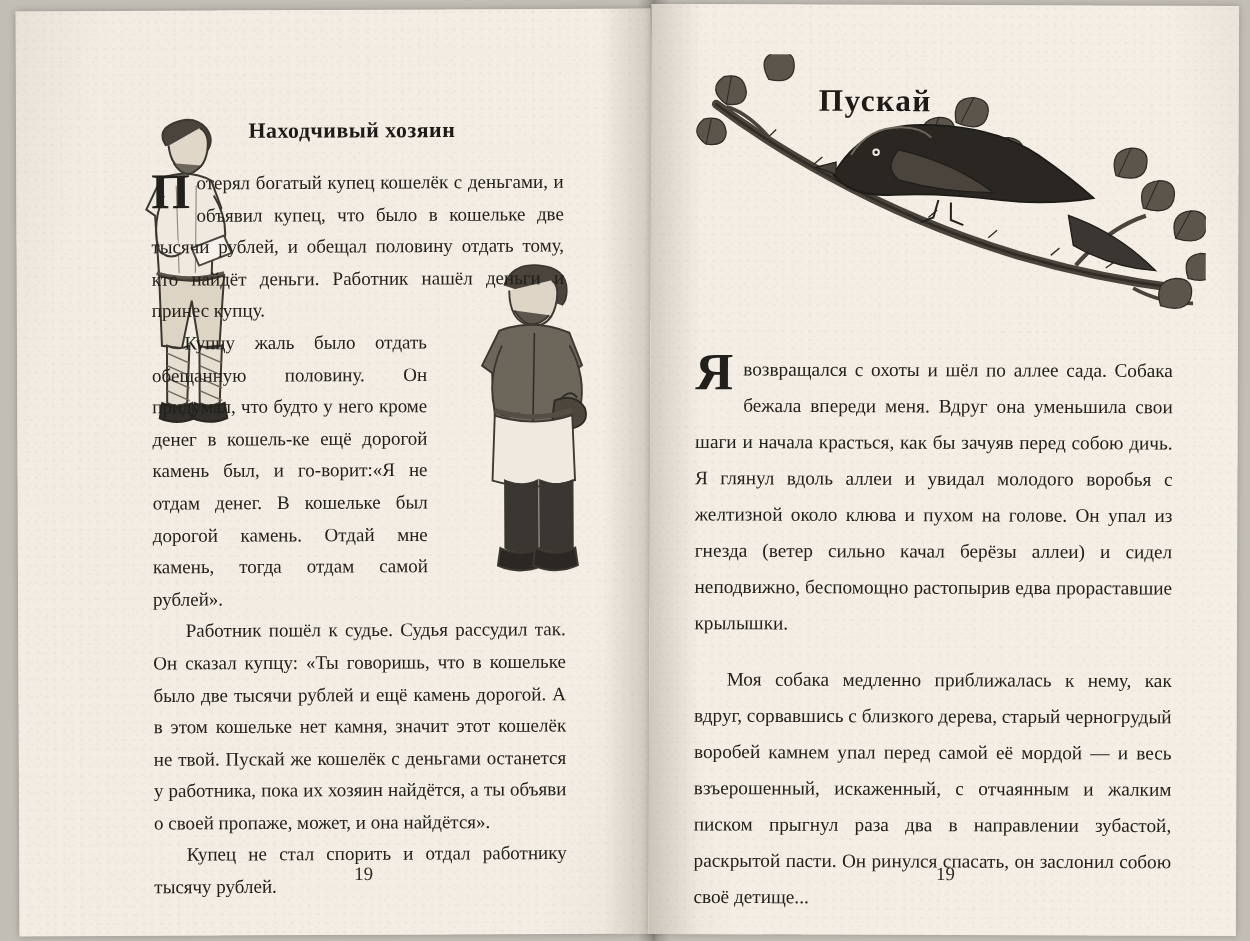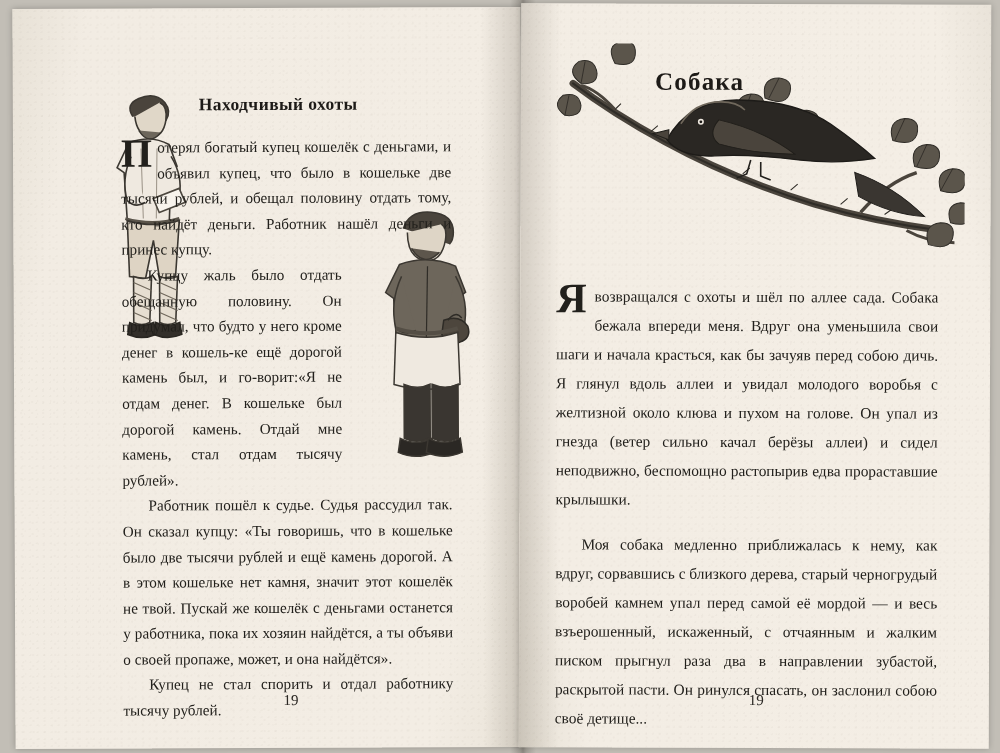--- a/index.html
+++ b/index.html
@@ -219,37 +219,37 @@
           <path d="M30 130 q32 10 62 0 l2 52 q-32 10 -66 0 z" fill="#efe9e0"></path>
 
           <path d="M38 182 q14 6 26 0 l0 54 q-14 6 -26 0 z" fill="#3a3631"></path>
           <path d="M66 182 q14 6 26 0 l0 54 q-14 6 -26 0 z" fill="#3a3631"></path>
           <path d="M34 236 q16 8 32 0 l2 14 q-18 8 -36 0 z" fill="#2b2824"></path>
           <path d="M62 236 q16 8 32 0 l2 14 q-18 8 -36 0 z" fill="#2b2824"></path>
         </g>
       </svg>
     </div>
 
-    <div class="l-title">Находчивый охоты</div>
+    <div class="l-title">Находчивый хозяин</div>
 
     <div class="l-body">
       <p class="noind"><span class="dropcap">П</span><span>отерял богатый купец кошелёк с деньгами, и объявил купец, что было в кошельке две тысячи рублей, и обещал половину отдать тому, кто найдёт деньги. Работник нашёл деньги и принес купцу.</span></p>
-      <p><span class="wrap-right-fig"></span><span>Купцу жаль было отдать обещанную половину. Он придумал, что будто у него кроме денег в кошель-ке ещё дорогой камень был, и го-ворит:«Я не отдам денег. В кошельке был дорогой камень. Отдай мне камень, стал отдам тысячу рублей».</span></p>
+      <p><span class="wrap-right-fig"></span><span>Купцу жаль было отдать обещанную половину. Он придумал, что будто у него кроме денег в кошель-ке ещё дорогой камень был, и го-ворит:«Я не отдам денег. В кошельке был дорогой камень. Отдай мне камень, тогда отдам самой рублей».</span></p>
       <p>Работник пошёл к судье. Судья рассудил так. Он сказал купцу: «Ты говоришь, что в кошельке было две тысячи рублей и ещё камень дорогой. А в этом кошельке нет камня, значит этот кошелёк не твой. Пускай же кошелёк с деньгами останется у работника, пока их хозяин найдётся, а ты объяви о своей пропаже, может, и она найдётся».</p>
       <p>Купец не стал спорить и отдал работнику тысячу рублей.</p>
     </div>
 
     <div class="pagenum" style="left:268px; top:684px;">19</div>
     <div class="edge-shadow-left"></div>
   </div>
 
   <div class="page page-right">
     <div class="grain"></div>
 
-    <div class="r-title" style="left:134px; top:64px;">Собака</div>
+    <div class="r-title" style="left:134px; top:64px;">Пускай</div>
 
     <div class="fig" style="left:34px; top:40px; width:410px; height:250px;">
       <svg viewBox="0 0 410 250" width="410" height="250" aria-hidden="true">
         <g fill="none" stroke="#39352f">
 
           <path d="M18 40 q40 30 92 58 q70 38 150 62 q62 18 128 26" stroke="#4a443c" stroke-width="7" stroke-linecap="round"></path>
           <path d="M18 40 q40 30 92 58 q70 38 150 62 q62 18 128 26" stroke="#2f2c27" stroke-width="2" stroke-linecap="round"></path>
 
           <g stroke="#2f2c27" stroke-width="1.1">
             <path d="M60 66 l6 -6 M96 88 l7 -6 M140 110 l7 -6 M188 130 l7 -6 M236 146 l7 -6 M286 160 l7 -6 M330 170 l7 -5"></path>

